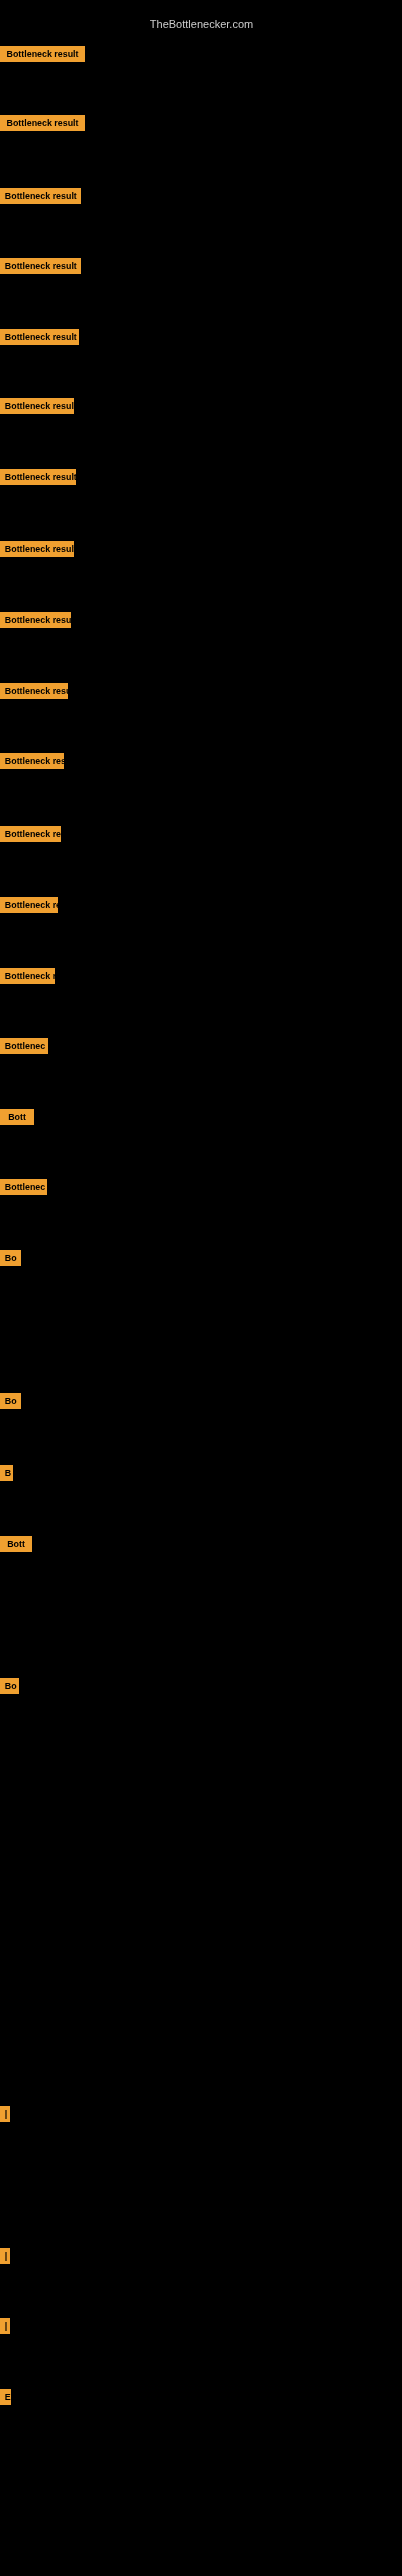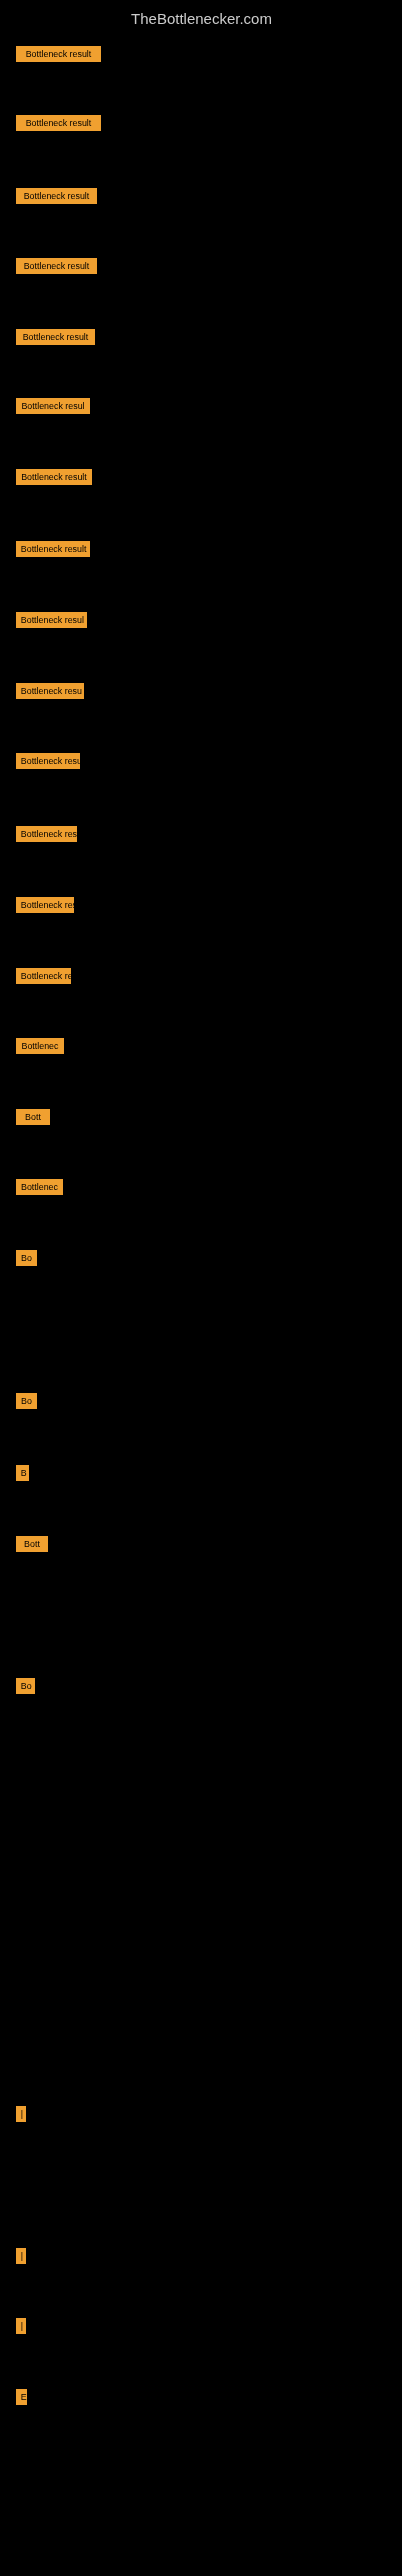--- a/index.html
+++ b/index.html
@@ -10,41 +10,40 @@
     body {
       background-color: #000;
       width: 403px;
       min-height: 2576px;
       font-family: Arial, sans-serif;
       position: relative;
     }
     .site-title {
       text-align: center;
       color: #ccc;
-      font-size: 15px;
+      font-size: 11px;
       padding: 6.4px 0;
       position: absolute;
-      top: 4px;
+      top: 12px;
       left: 0;
       right: 0;
     }
     .bottleneck-btn {
       background-color: #f0a030;
       color: #000;
       font-size: 8.9px;
-      font-weight: normal;
+      font-weight: bold;
       padding: 3.2px 4.8px;
       border: none;
       cursor: pointer;
       white-space: nowrap;
       overflow: hidden;
       display: inline-block;
       position: absolute;
       left: 0;
-      margin-left: 16px;
     }
   </style>
 </head>
 <body>
 
 <div class="site-title">TheBottlenecker.com</div>
 
 <div id="buttons-container">
     <button class="bottleneck-btn" style="top: 46px; width: 85px;">Bottleneck result</button>
     <button class="bottleneck-btn" style="top: 115px; width: 85px;">Bottleneck result</button>

